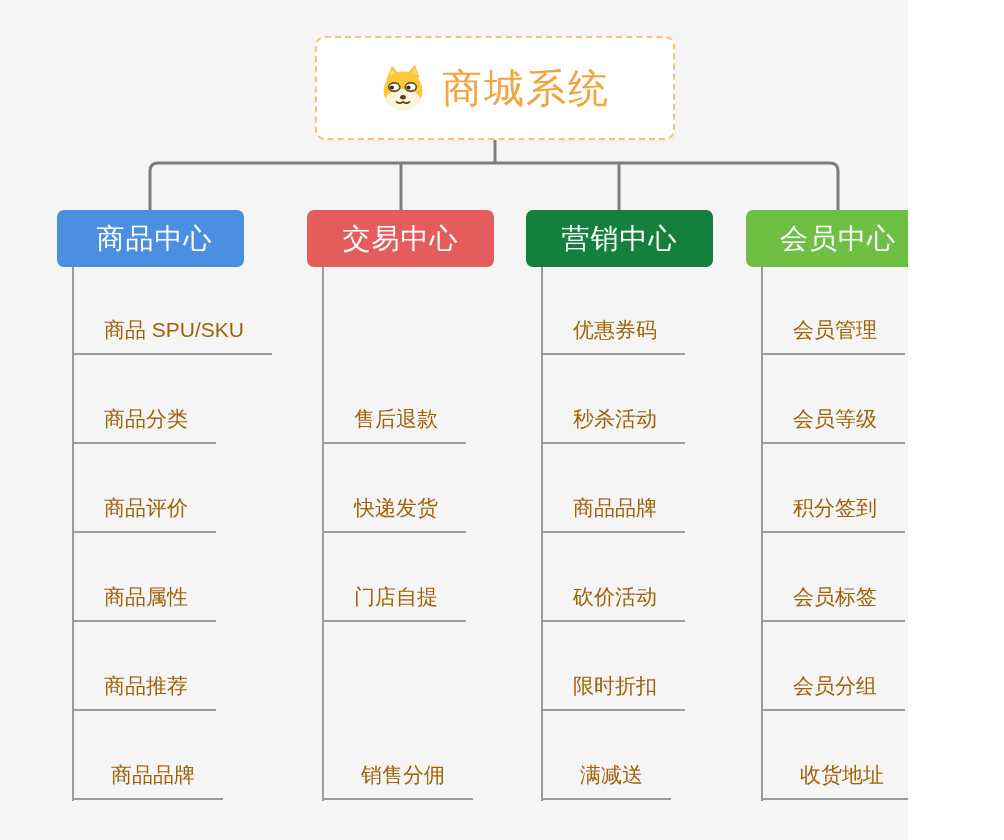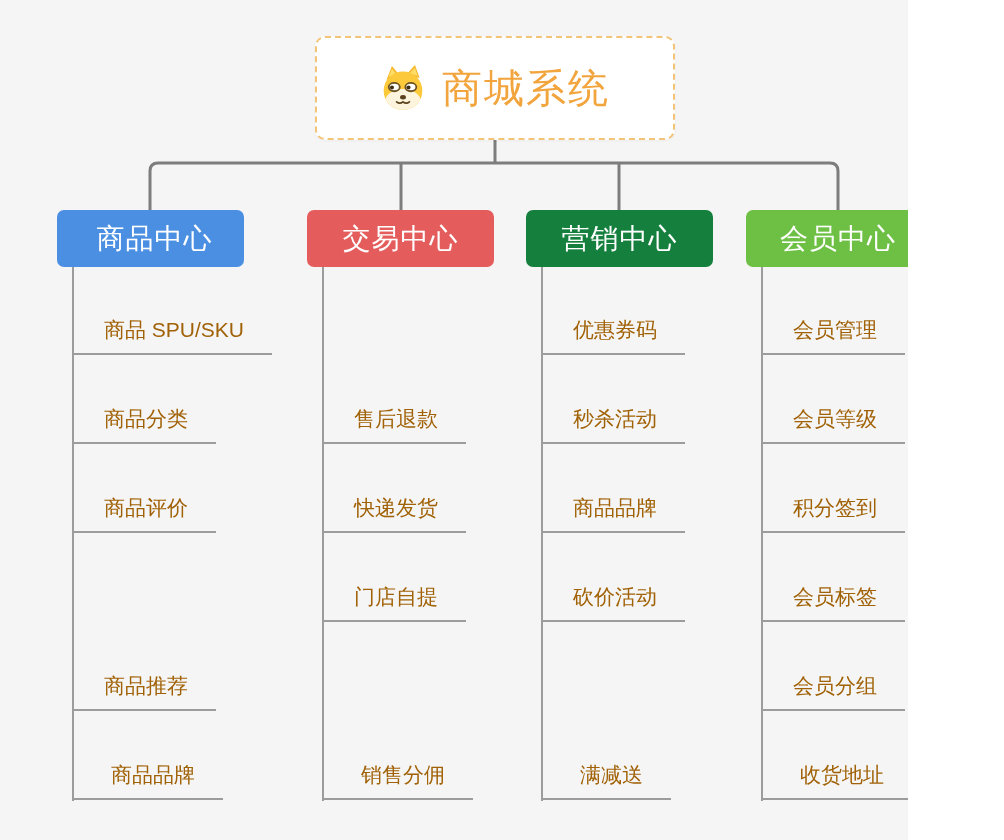--- a/index.html
+++ b/index.html
@@ -112,32 +112,34 @@
   </div>
 
   <div class="branch b1" style="background: rgb(75, 143, 226); padding-left: 8px;">商品中心</div>
   <div class="branch b2" style="background: rgb(228, 92, 92);">交易中心</div>
   <div class="branch b3" style="background: #15803d;">营销中心</div>
   <div class="branch b4" style="background: rgb(109, 192, 68);">会员中心</div>
 
   <div class="leaf c1 r1">商品 SPU/SKU</div>
   <div class="leaf c1 r2">商品分类</div>
   <div class="leaf c1 r3">商品评价</div>
+  <div class="leaf c1 r4">商品属性</div>
   <div class="leaf c1 r5">商品推荐</div>
   <div class="leaf c1 r6">商品品牌</div>
 
   <div class="leaf c2 r2">售后退款</div>
   <div class="leaf c2 r3">快递发货</div>
   <div class="leaf c2 r4">门店自提</div>
   <div class="leaf c2 r6">销售分佣</div>
 
   <div class="leaf c3 r1">优惠券码</div>
   <div class="leaf c3 r2">秒杀活动</div>
   <div class="leaf c3 r3">商品品牌</div>
   <div class="leaf c3 r4">砍价活动</div>
+  <div class="leaf c3 r5">限时折扣</div>
   <div class="leaf c3 r6">满减送</div>
 
   <div class="leaf c4 r1">会员管理</div>
   <div class="leaf c4 r2">会员等级</div>
   <div class="leaf c4 r3">积分签到</div>
   <div class="leaf c4 r4">会员标签</div>
   <div class="leaf c4 r5">会员分组</div>
   <div class="leaf c4 r6">收货地址</div>
 
 </div>

